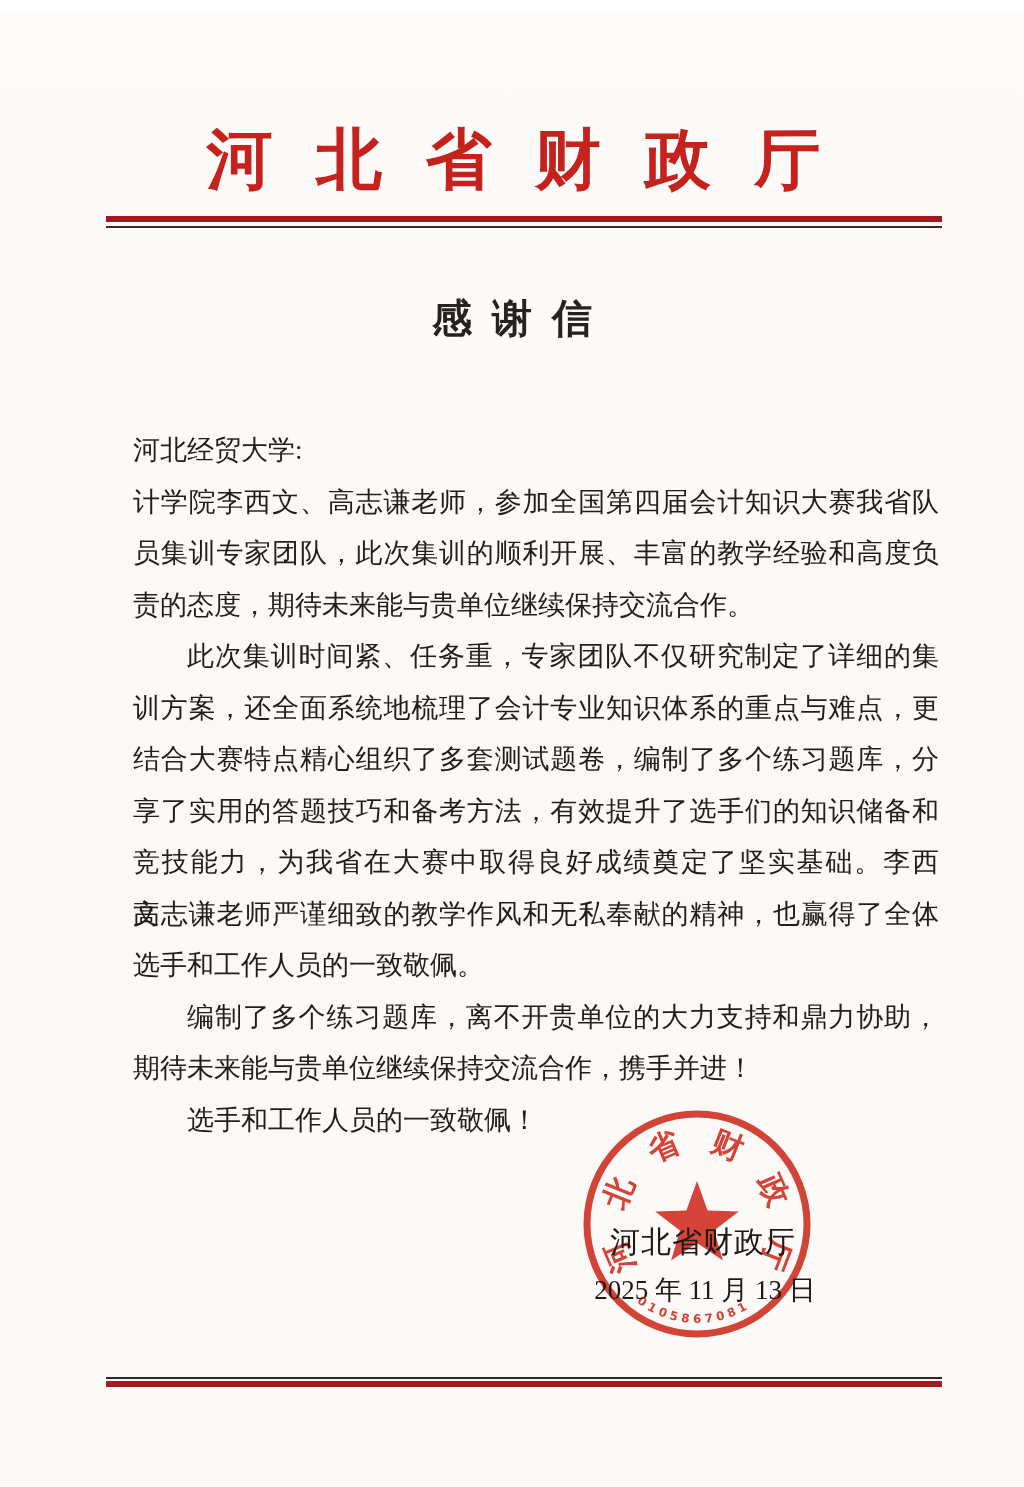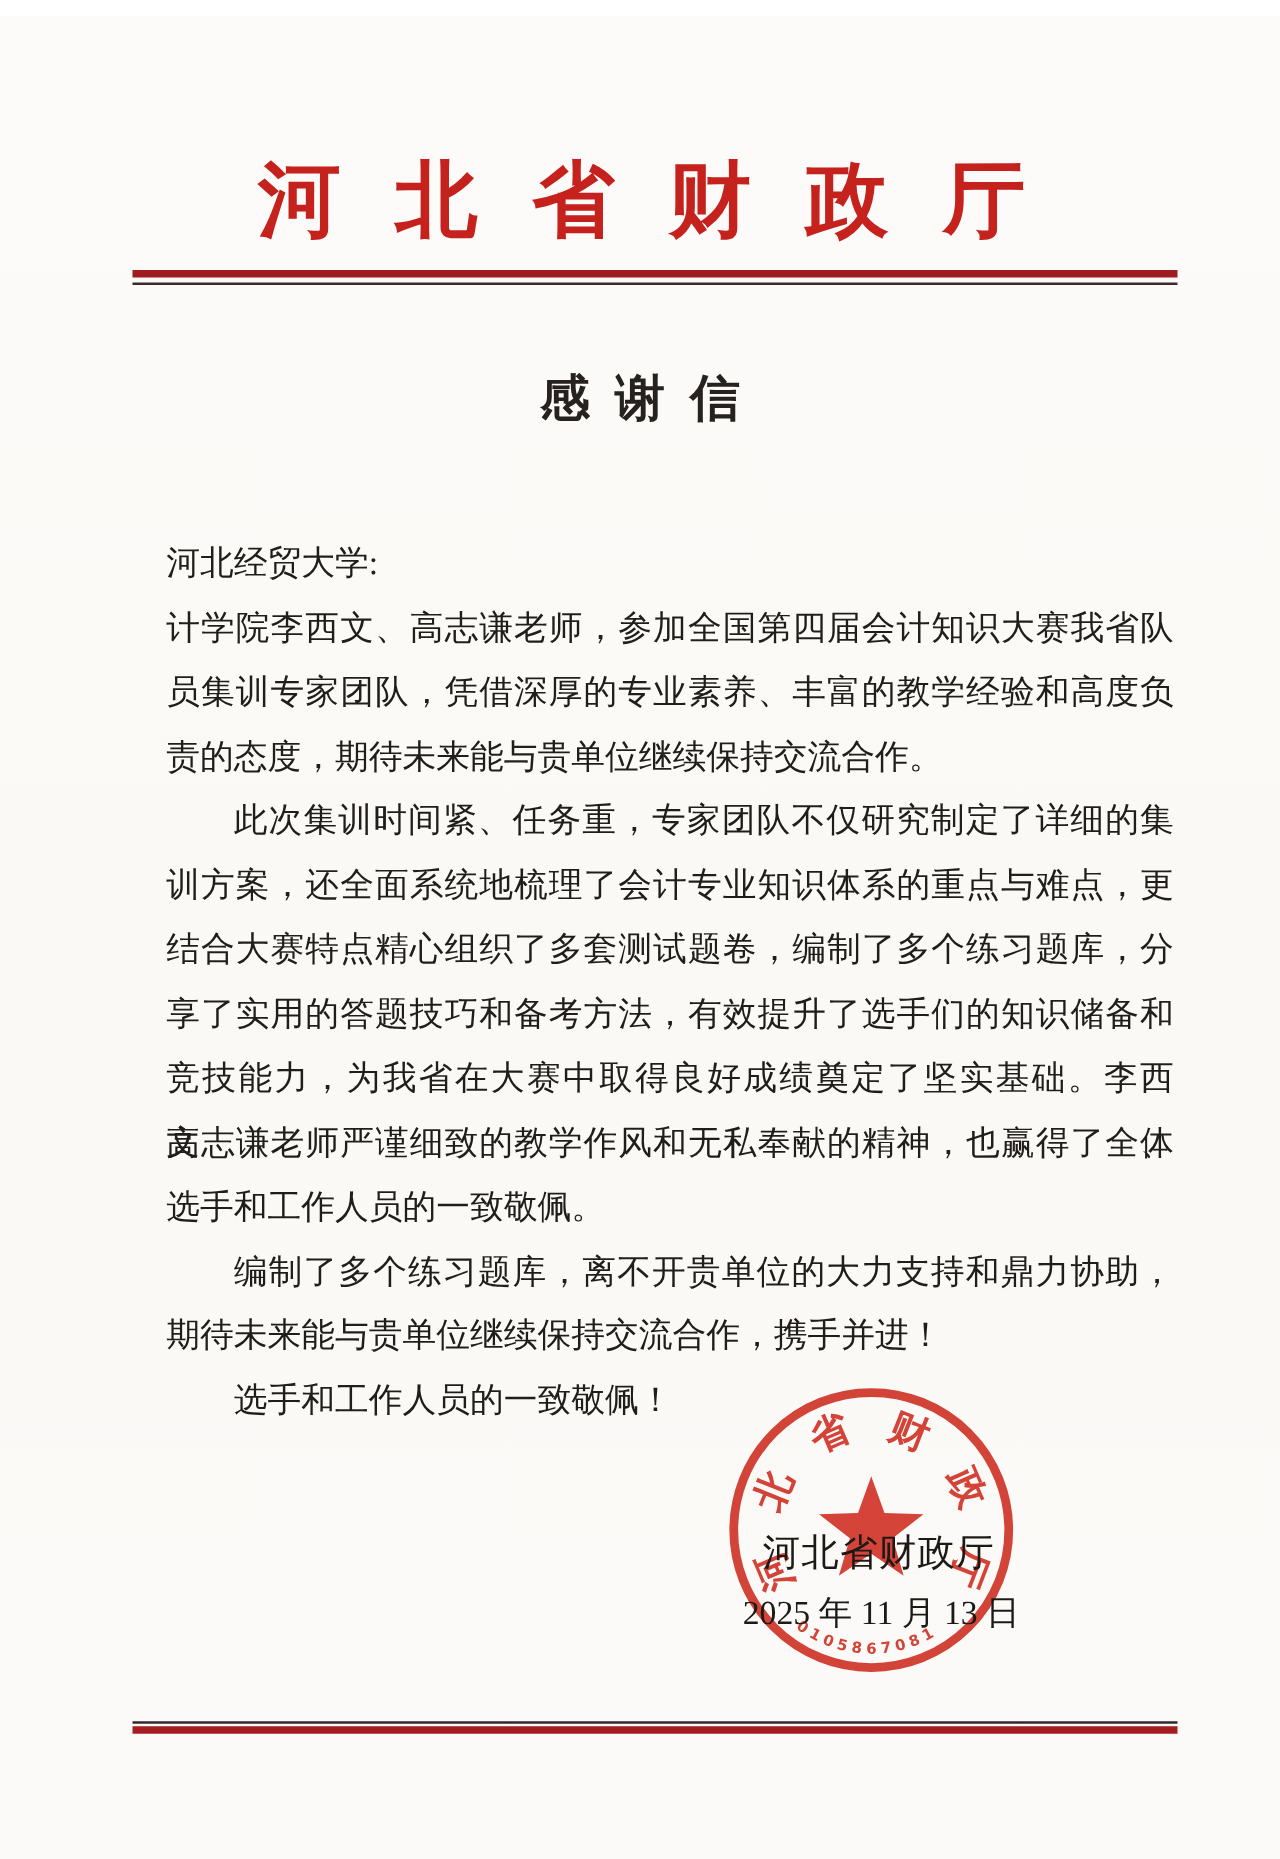--- a/index.html
+++ b/index.html
@@ -103,21 +103,21 @@
 
   <div class="rule rule-top-thick"></div>
   <div class="rule rule-top-thin"></div>
 
   <h2 class="title">感谢信</h2>
 
   <div class="body">
     <div class="line salutation">河北经贸大学:</div>
 
     <div class="line fill">计学院李西文、高志谦老师，参加全国第四届会计知识大赛我省队</div>
-    <div class="line fill">员集训专家团队，凭借深厚的专业素养、丰富的教学经验和高度负</div>
+    <div class="line fill">员集训专家团队，此次集训的顺利开展、丰富的教学经验和高度负</div>
     <div class="line">责的态度，期待未来能与贵单位继续保持交流合作。</div>
 
     <div class="line fill indent">此次集训时间紧、任务重，专家团队不仅研究制定了详细的集</div>
     <div class="line fill">训方案，还全面系统地梳理了会计专业知识体系的重点与难点，更</div>
     <div class="line fill">结合大赛特点精心组织了多套测试题卷，编制了多个练习题库，分</div>
     <div class="line fill">享了实用的答题技巧和备考方法，有效提升了选手们的知识储备和</div>
     <div class="line fill">竞技能力，为我省在大赛中取得良好成绩奠定了坚实基础。李西文、</div>
     <div class="line fill">高志谦老师严谨细致的教学作风和无私奉献的精神，也赢得了全体</div>
     <div class="line">选手和工作人员的一致敬佩。</div>
 

